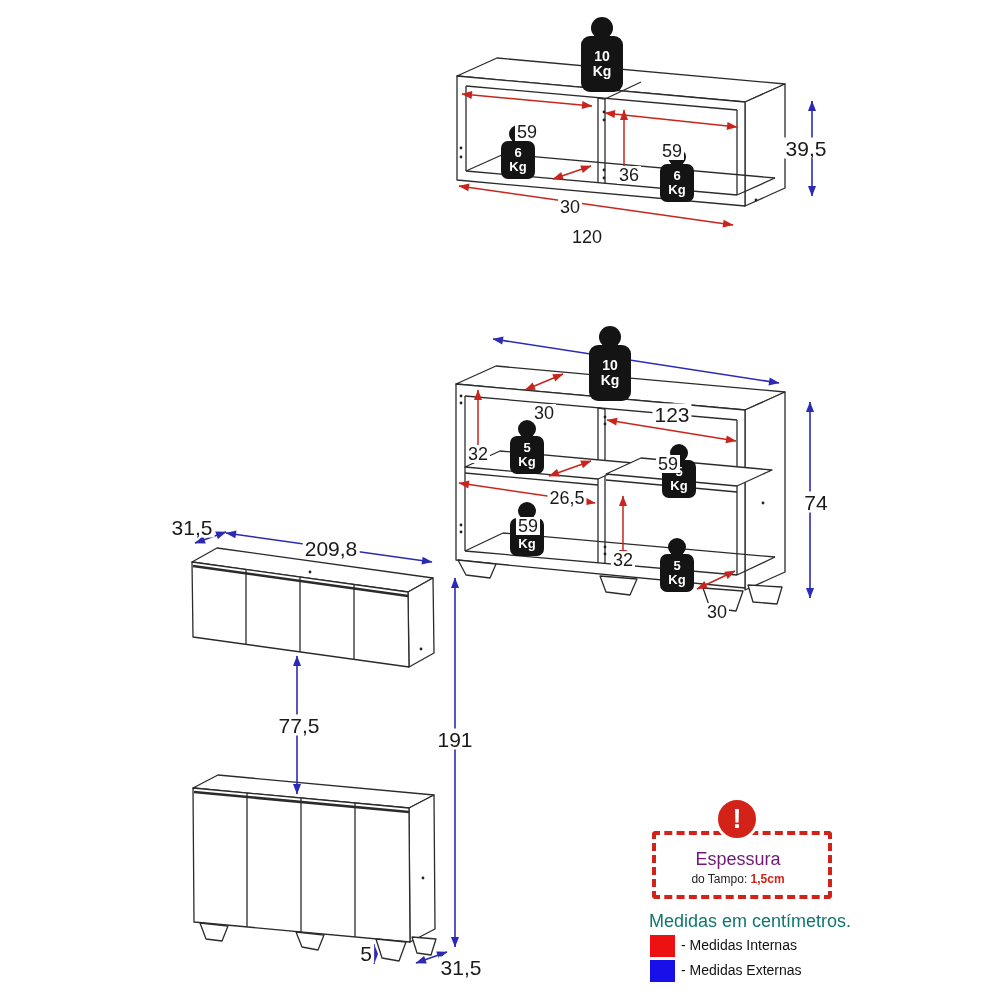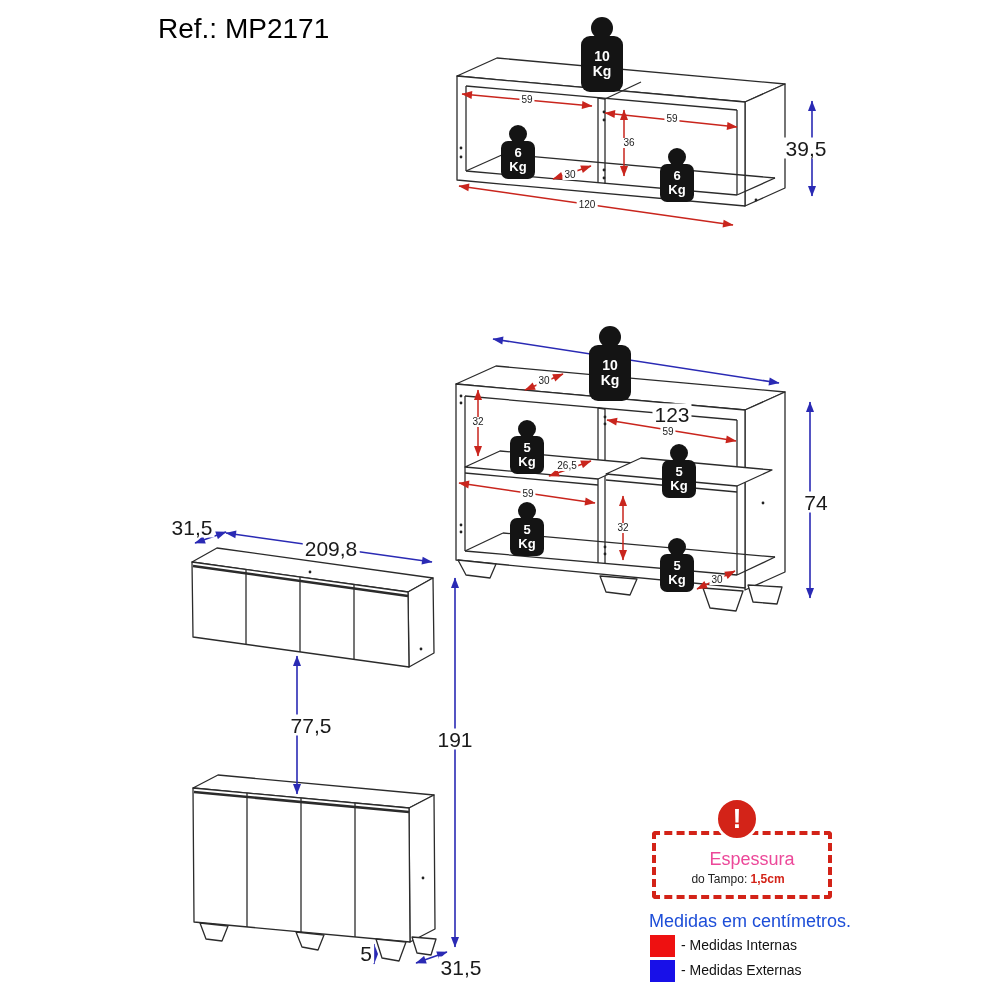--- a/index.html
+++ b/index.html
@@ -1,40 +1,40 @@
 <!DOCTYPE html>
 <html><head>
 <meta charset="utf-8">
 <style>
   html,body{margin:0;padding:0;background:#fff;}
   #stage{position:relative;width:1000px;height:1000px;background:#fff;overflow:hidden;
          font-family:"Liberation Sans", sans-serif;color:#111;}
   #lineart{position:absolute;left:0;top:0;}
   .lbl{position:absolute;transform:translate(-50%,-50%);line-height:1;white-space:nowrap;
        background:#fff;padding:0 2px;color:#1a1a1a;}
-  .dim{font-size:10px;}
+  .dim{font-size:18px;margin-top:32px;}
   .dimb{font-size:21px;}
   .title{position:absolute;left:158px;top:13px;font-size:28px;color:#000;white-space:nowrap;
          background:transparent;}
   .wlabel{position:absolute;transform:translate(-50%,-50%);text-align:center;color:#fff;
           font-weight:bold;line-height:1.1;}
   .wbig{font-size:14px;}
   .wsmall{font-size:13px;}
   .wlabel span{display:block;}
   .warnbox{position:absolute;left:652px;top:831px;width:172px;height:60px;
            border:4px dashed #d32318;border-radius:4px;}
   .warncircle{position:absolute;left:715px;top:797px;width:44px;height:44px;border-radius:50%;
               background:#d32318;border:3px solid #fff;display:flex;align-items:center;
               justify-content:center;color:#fff;font-weight:bold;font-size:27px;box-sizing:border-box;}
   .warntext1{position:absolute;left:738px;top:859px;transform:translate(-50%,-50%);
-             font-size:18px;color:#ec4899;white-space:nowrap;margin-left:14px;}
+             font-size:18px;color:#701a75;white-space:nowrap;}
   .warntext2{position:absolute;left:738px;top:879px;transform:translate(-50%,-50%);
              font-size:12px;color:#222;white-space:nowrap;}
   .warnval{color:#d32318;font-weight:bold;}
-  .note{position:absolute;left:649px;top:911px;font-size:18px;color:#1d4ed8;white-space:nowrap;}
+  .note{position:absolute;left:649px;top:911px;font-size:18px;color:#0f766e;white-space:nowrap;}
   .swatch{position:absolute;width:25px;height:22px;}
   .sw-int{left:650px;top:935px;background:#ee1111;}
   .sw-ext{left:650px;top:960px;background:#1810e8;}
   .swlbl{position:absolute;font-size:14px;color:#111;white-space:nowrap;}
   .sl-int{left:681px;top:937px;}
   .sl-ext{left:681px;top:962px;}
 </style>
 </head>
 <body>
 
@@ -212,21 +212,20 @@
         <circle cx="527" cy="511" r="9"></circle>
           <rect x="510" y="518" width="34" height="38" rx="7"></rect>
       </g>
       <g>
         <circle cx="677" cy="547" r="9"></circle>
           <rect x="660" y="554" width="34" height="38" rx="7"></rect>
       </g>
     </g>
   </svg>
 
-  <div class="title">Ref.: MP2171</div>
 
   <div class="wlabel wbig" style="left:602px;top:64px;">
     <span>10</span>
     <span>Kg</span>
   </div>
   <div class="wlabel wsmall" style="left:518px;top:160px;">
     <span>6</span>
     <span>Kg</span>
   </div>
   <div class="wlabel wsmall" style="left:677px;top:183px;">
@@ -266,21 +265,21 @@
   <span class="lbl dim" style="left:478px;top:422px;">32</span>
   <span class="lbl dim" style="left:668px;top:432px;">59</span>
   <span class="lbl dim" style="left:567px;top:466px;">26,5</span>
   <span class="lbl dim" style="left:528px;top:494px;">59</span>
   <span class="lbl dim" style="left:623px;top:528px;">32</span>
   <span class="lbl dim" style="left:717px;top:580px;">30</span>
   <span class="lbl dimb" style="left:816px;top:502px;">74</span>
 
   <span class="lbl dimb" style="left:192px;top:527px;">31,5</span>
   <span class="lbl dimb" style="left:331px;top:548px;">209,8</span>
-  <span class="lbl dimb" style="left:299px;top:725px;margin-left:12px;">77,5</span>
+  <span class="lbl dimb" style="left:299px;top:725px;">77,5</span>
   <span class="lbl dimb" style="left:455px;top:739px;">191</span>
   <span class="lbl dimb" style="left:366px;top:953px;">5</span>
   <span class="lbl dimb" style="left:461px;top:967px;">31,5</span>
 
   <div class="warnbox"></div>
   <div class="warncircle">
     <span>!</span>
   </div>
   <div class="warntext1">Espessura</div>
   <div class="warntext2">

